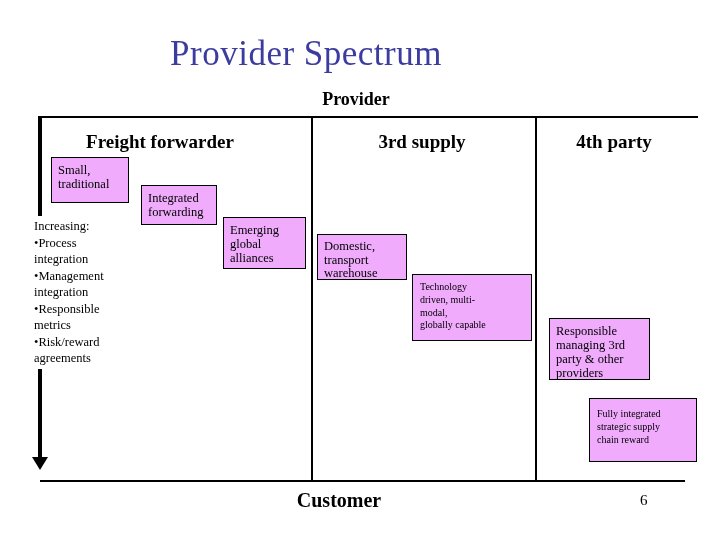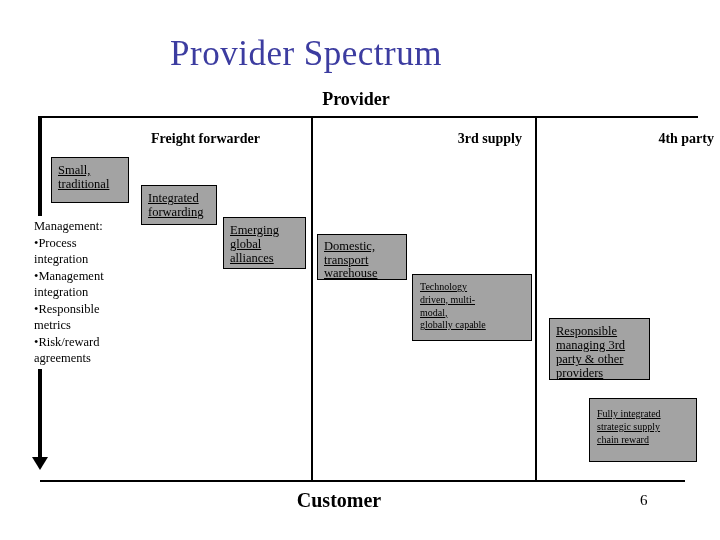--- a/index.html
+++ b/index.html
@@ -44,34 +44,33 @@
     font-size: 20px;
   }
   .hline, .vline {
     position: absolute;
     background: #000000;
   }
   .col-header {
     position: absolute;
     top: 131px;
     width: 200px;
-    text-align: right;
+    text-align: center;
     font-weight: bold;
-    font-size: 14px;
+    font-size: 19px;
   }
   .box {
     position: absolute;
     border: 1px solid #000000;
-    background: #a3a3a3;
+    background: #f0abfc;
     box-sizing: border-box;
     white-space: pre-line;
     font-size: 12.5px;
     line-height: 1.13;
     padding: 5px 3px 2px 6px;
-    text-decoration: underline;
   }
   .box.loose {
     font-size: 10px;
     line-height: 1.28;
     padding: 6px 4px 10px 7px;
   }
   .arrow-line {
     position: absolute;
     left: 38px;
     top: 117px;
@@ -125,21 +124,21 @@
   <div class="col-header" style="left:322px;">3rd supply</div>
   <div class="col-header" style="left:514px;">4th party</div>
 
   <div class="vline" style="left:311px; top:116px; width:2px; height:366px;"></div>
   <div class="vline" style="left:535px; top:116px; width:2px; height:366px;"></div>
 
   <div class="arrow-line"></div>
   <div class="arrow-head"></div>
 
   <div class="increasing">
-    <div>Management:</div>
+    <div>Increasing:</div>
     <div class="item">Process integration</div>
     <div class="item">Management integration</div>
     <div class="item">Responsible metrics</div>
     <div class="item">Risk/reward agreements</div>
   </div>
 
   <div class="box" style="left:51px;  top:157px; width:78px;  height:46px;">Small,
 traditional</div>
   <div class="box" style="left:141px; top:185px; width:76px;  height:40px;">Integrated
 forwarding</div>

